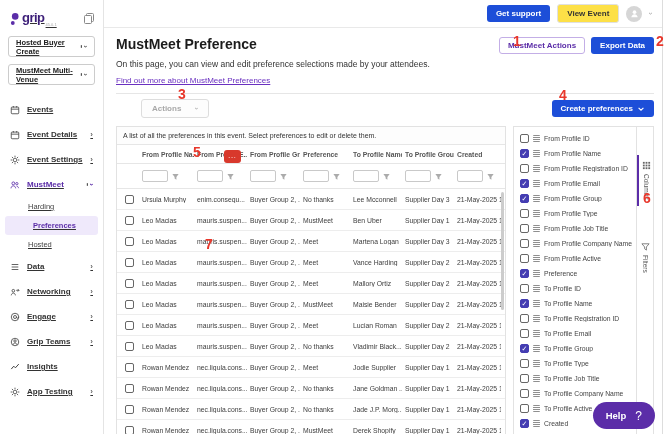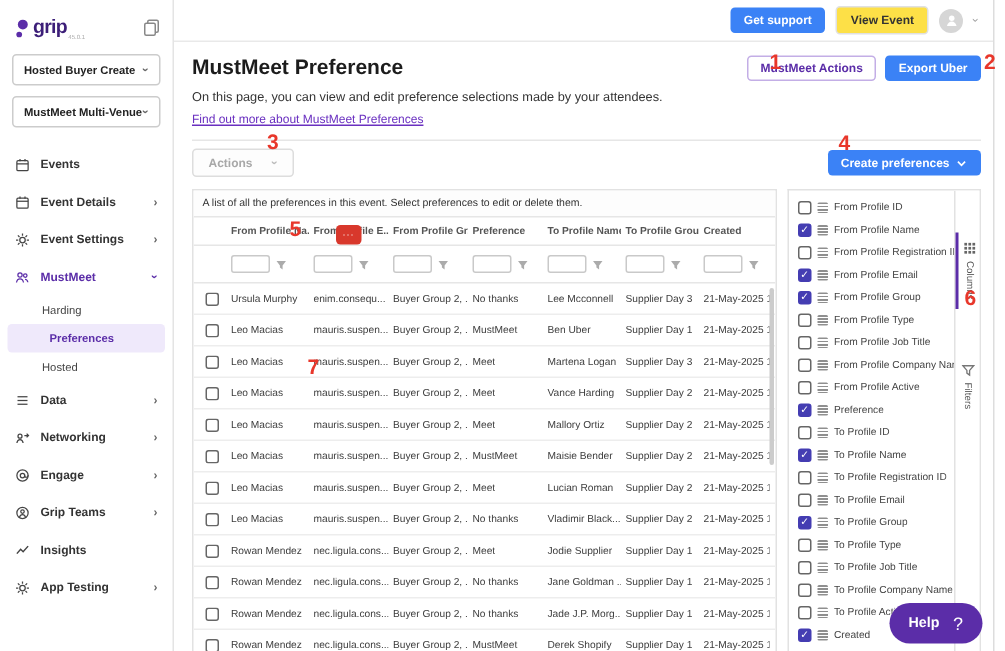--- a/index.html
+++ b/index.html
@@ -1,21 +1,21 @@
 <!DOCTYPE html>
 <html><head>
 <meta charset="utf-8">
 <style>
   * { margin:0; padding:0; box-sizing:border-box; }
   html,body { width:670px; height:434px; overflow:hidden; background:#fff;
     font-family:"Liberation Sans", sans-serif; color:#333; position:relative; }
   .app { display:flex; width:663px; height:434px; border-right:1px solid #ddd; background:#fff; }
 
   
-  .sidebar { width:116px; flex-shrink:0; border-right:1px solid #e4e4e4; padding-top:6px; position:relative; background:#fff; }
+  .sidebar { width:104px; flex-shrink:0; border-right:1px solid #e4e4e4; padding-top:6px; position:relative; background:#fff;text-decoration:underline; }
   .logo-row { display:flex; align-items:flex-start; padding:4px 8px 2px 10px; position:relative; }
   .logo-mark { margin-top:2px; }
   .logo-text { font-size:13px; font-weight:bold; color:#3c1e78; letter-spacing:-0.5px; margin-left:2px; }
   .logo-ver { font-size:4px; color:#aaa; margin-left:1px; margin-top:12px; }
   .copy-icon { position:absolute; right:8px; top:6px; }
   .selector { margin:7px 8px 0 8px; height:21px; border:1px solid #ccc; border-radius:3px;
     display:flex; align-items:center; justify-content:space-between; padding:0 7px;
     font-size:7.5px; font-weight:bold; color:#222; background:#fff; cursor:pointer; }
   .selector:first-of-type { margin-top:10px; }
   .nav { margin-top:12px; }
@@ -28,37 +28,37 @@
   .nav-sub.selected { background:#efe9fb; color:#5b2da8; font-weight:bold; border-radius:3px; margin:0 5px; }
   .si { width:10px; height:10px; flex-shrink:0; }
   .chev-exp { margin-left:auto; font-size:8px; transform:rotate(90deg); display:inline-block; }
 
   
   .main { flex:1; display:flex; flex-direction:column; min-width:0; position:relative; }
   .topbar { height:28px; border-bottom:1px solid #e9e9e9; display:flex; align-items:center;
     justify-content:flex-end; gap:7px; padding-right:10px; flex-shrink:0; background:#fff; }
   .btn { border:none; border-radius:3px; font-family:inherit; font-weight:bold; cursor:pointer;
     display:inline-flex; align-items:center; gap:4px; }
-  .btn-purple { background:#3b82f6; color:#fff; font-size:8px; padding:4px 9px; }
+  .btn-purple { background:#1d4ed8; color:#fff; font-size:8px; padding:4px 9px; }
   .btn-gray { background:#fde047; color:#333; font-size:8px; padding:4px 9px; border:1px solid #e0e0e0; }
   .avatar { width:16px; height:16px; border-radius:50%; background:#d6d6d6; display:flex;
     align-items:center; justify-content:center; cursor:pointer; }
   .topbar-chev { color:#999; font-size:8px; transform:rotate(90deg); display:inline-block; cursor:pointer; }
 
   .content { flex:1; padding:8px 8px 0 12px; position:relative; overflow:hidden; }
   .title-row { display:flex; align-items:flex-start; }
   h1 { font-size:14px; font-weight:bold; color:#1c1c1c; flex:1; }
   .btn-outline { background:#fff; border:1px solid #c3aee6; color:#5b2da8; font-size:8px; padding:3px 8px; border-radius:3px; font-weight:bold; margin-top:1px; }
   .title-row .btn-purple { margin-left:6px; margin-top:1px; }
   .desc { font-size:8.5px; color:#333; margin-top:5px; }
   .link { font-size:8px; color:#6a30c0; text-decoration:underline; margin-top:5px; display:inline-block; cursor:pointer; }
   .divider { border-top:1px solid #e6e6e6; margin-top:6px; }
   .actions-row { display:flex; align-items:center; margin-top:5px; }
   .btn-actions { background:#fdfdfd; border:1px solid #ddd; color:#a8a8a8; font-size:8px;
-    padding:4px 10px; border-radius:3px; font-weight:600; display:inline-flex; gap:14px; align-items:center; }
+    padding:4px 10px; border-radius:3px; font-weight:600; display:inline-flex; gap:14px; align-items:center;margin-left:25px; }
   .actions-row .spacer { flex:1; }
   .btn-create { font-size:8px; padding:4px 9px; }
 
   
   .grid { display:flex; align-items:stretch; margin-top:8px; height:312px; }
   .table-panel { width:390px; border:1px solid #e2e2e2; border-bottom:none; position:relative; background:#fff; overflow:hidden; }
   .caption { height:18px; display:flex; align-items:center; padding-left:6px; font-size:7px;
     color:#333; border-bottom:1px solid #e6e6e6; background:#fdfdfd; }
   .cols { display:grid; grid-template-columns:22px 55px 53px 53px 50px 52px 52px 47px; }
   .thead { height:19px; border-bottom:1px solid #e6e6e6; align-items:center; }
@@ -255,21 +255,21 @@
             <path d="M2.5 10.2c.5-2.2 1.9-3.3 3.5-3.3s3 1.1 3.5 3.3z" fill="#fff"></path>
           </svg>
       </span>
       <span class="topbar-chev">›</span>
     </header>
 
     <div class="content">
       <div class="title-row">
         <h1>MustMeet Preference</h1>
         <button class="btn btn-outline">MustMeet Actions</button>
-        <button class="btn btn-purple">Export Uber</button>
+        <button class="btn btn-purple">Export Data</button>
       </div>
       <div class="desc">On this page, you can view and edit preference selections made by your attendees.</div>
       <a class="link">Find out more about MustMeet Preferences</a>
       <div class="divider"></div>
 
       <div class="actions-row">
         <button class="btn-actions">
           <span>Actions</span>
           <span class="chev-exp" style="color:#bbb;">›</span>
         </button>

